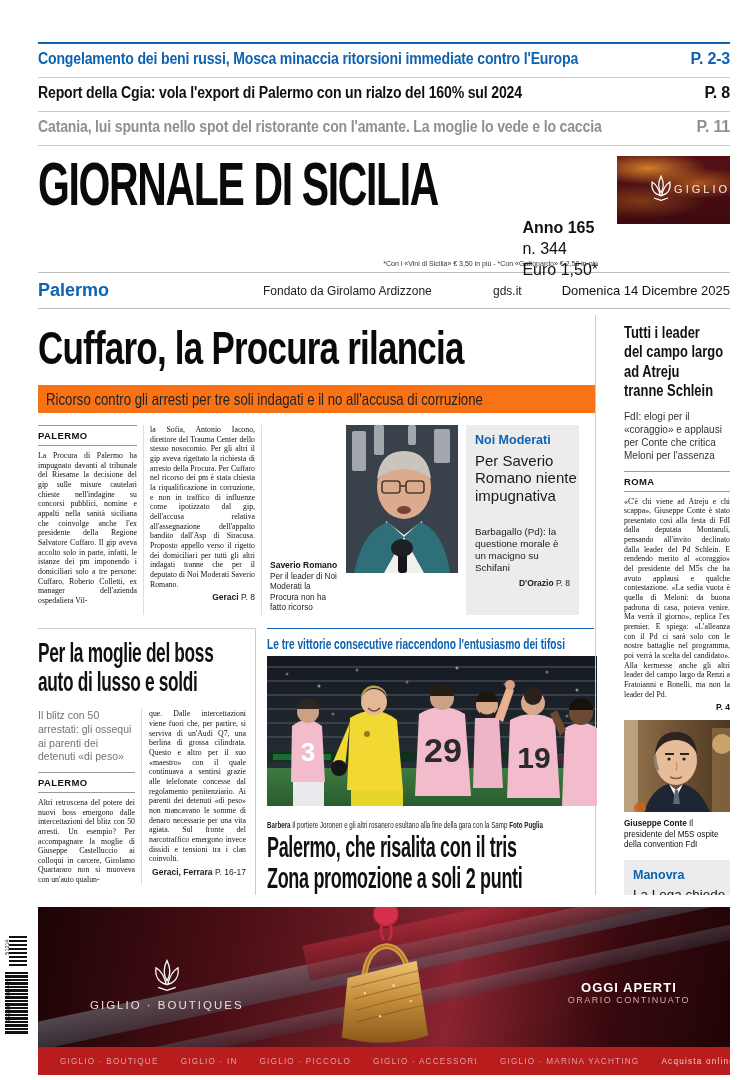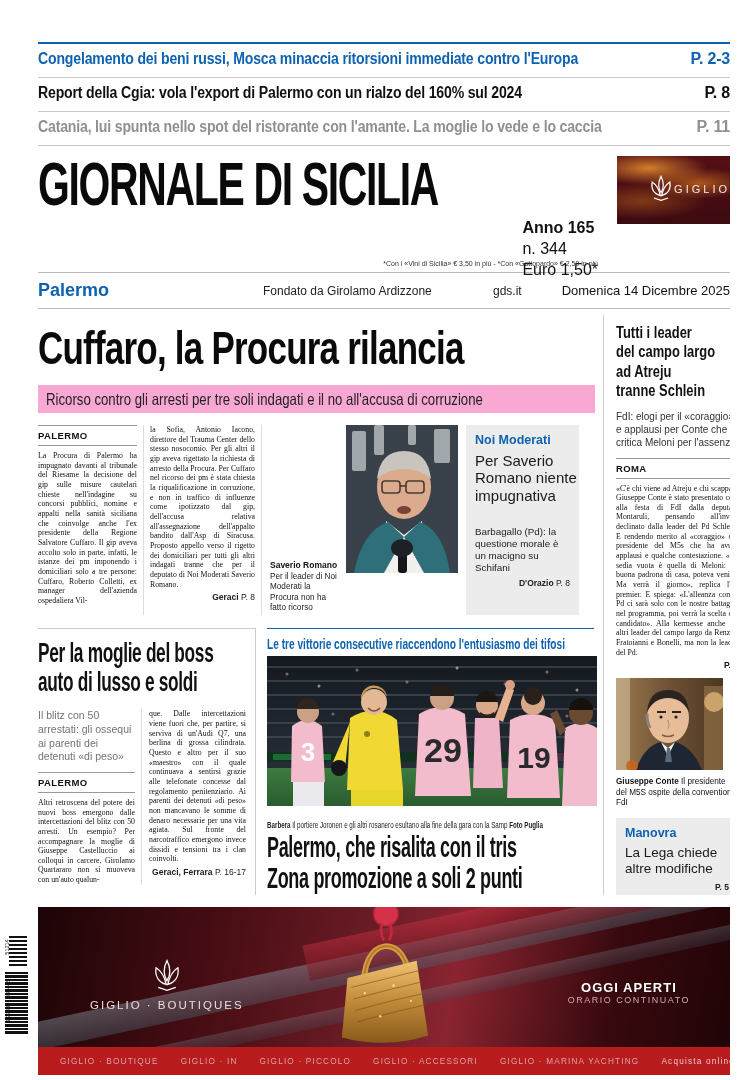--- a/index.html
+++ b/index.html
@@ -33,25 +33,25 @@
   
   .dateline { display:flex; align-items:center; border-top:1px solid #bbb; border-bottom:1px solid #bbb; padding:7px 0; margin-top:4px; }
   .ed { width:225px; color:#0e62b0; font-weight:bold; font-size:18px; }
   .founded { width:230px; font-size:12px; color:#222; }
   .site { flex:1; font-size:12px; color:#222; }
   .date { font-size:13px; color:#111; }
 
   
   .content-row { display:flex; margin-top:6px; height:580px; overflow:hidden; }
   .main-col { width:557px; }
-  .rail { width:135px; margin-left:8px; border-left:1px solid #ccc; padding-left:12px; flex:1; }
+  .rail { width:135px; margin-left:0; border-left:1px solid #ccc; padding-left:28px; flex:1; }
 
   
   .lead-hl { font-size:46px; font-weight:bold; letter-spacing:-1px; white-space:nowrap; transform:scaleX(.76); transform-origin:0 50%; margin:6px 0 10px; color:#0a0a0a; }
-  .lead-sub { background:#f9a8d4; padding:5px 8px; margin-bottom:12px; height:28px; overflow:hidden; }
+  .lead-sub { background:#f97316; padding:5px 8px; margin-bottom:12px; height:28px; overflow:hidden; }
   .lead-sub span { display:inline-block; white-space:nowrap; font-size:16.5px; color:#222; transform:scaleX(.8); transform-origin:0 50%; }
   .lead-cols { display:flex; height:190px; overflow:hidden; }
   .lcol1 { width:106px; padding-right:6px; border-right:1px solid #ddd; }
   .lcol2 { width:118px; padding:0 6px; border-right:1px solid #ddd; }
   .lcap { width:84px; padding:0 8px 2px 8px; display:flex; flex-direction:column; justify-content:flex-end; }
   .lphoto { width:112px; }
   .lead-box { width:113px; margin-left:8px; }
 
   .kicker { font-weight:bold; font-size:9.5px; letter-spacing:.4px; border-top:1px solid #999; border-bottom:1px solid #999; padding:4px 0; margin-bottom:5px; }
   .body { font-family:"Liberation Serif", serif; font-size:7.8px; line-height:1.24; text-align:justify; color:#101010; }

